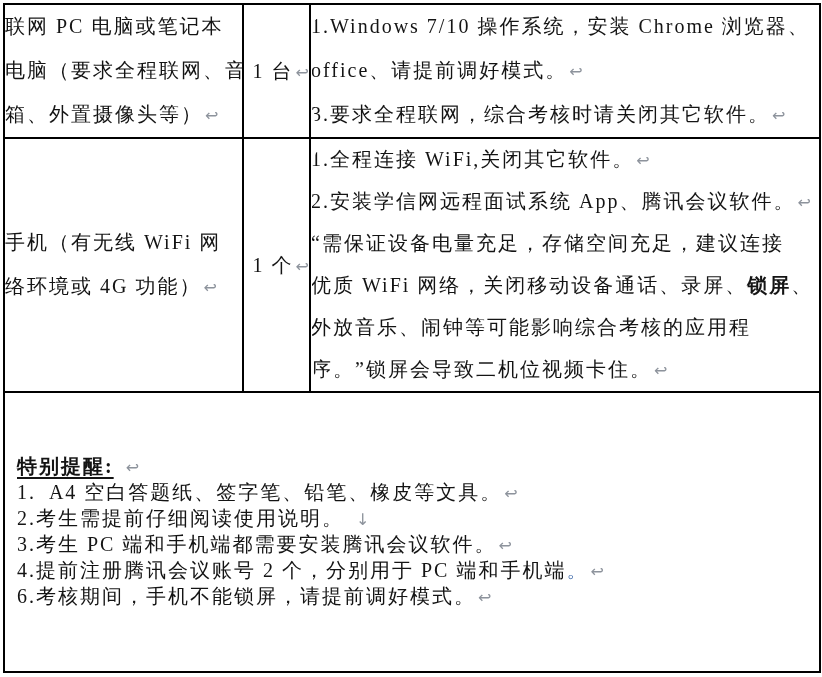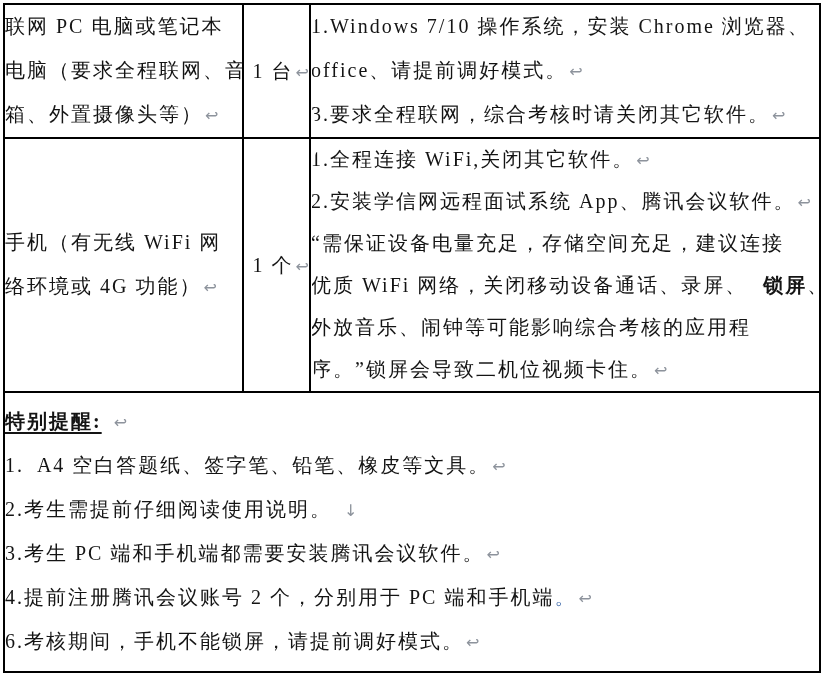--- a/index.html
+++ b/index.html
@@ -26,40 +26,40 @@
   tr.row-header{height:31px;}
   tr.row-device1{height:133px;}
   tr.row-device2{height:250px;}
   th{font-weight:normal;text-align:center;}
   .t{
     font-size:20px;
     letter-spacing:2px;
     white-space:pre;
   }
   .hb{font-weight:bold;}
-  .bold-seg{font-weight:bold;margin-left:16px;}
+  .bold-seg{font-weight:bold;}
   .mark{
     font-family:"DejaVu Sans",sans-serif;
     font-size:16px;
     color:#8d939c;
     letter-spacing:0;
     margin-left:2px;
     white-space:pre;
   }
   .sp{margin-left:12px;}
   .cell-device{padding-left:9px;}
   .cell-qty{text-align:right;}
   .cell-desc{padding-left:7px;border-radius:29px;}
   .line{line-height:43px;white-space:nowrap;}
   tr.row-device2 .cell-desc .line{line-height:41px;}
   .cell-notes{
     vertical-align:top;
     padding:4px 0 0 9px;
   }
-  .cell-notes .line{line-height:42px;}
+  .cell-notes .line{line-height:24px;padding-left:12px;}
   .notes-title{
     font-size:20px;
     font-weight:bold;
     letter-spacing:2px;
     text-decoration:underline;
     text-underline-offset:4px;
     white-space:pre;
   }
   .blue{color:#3a66a8;}
 </style>

